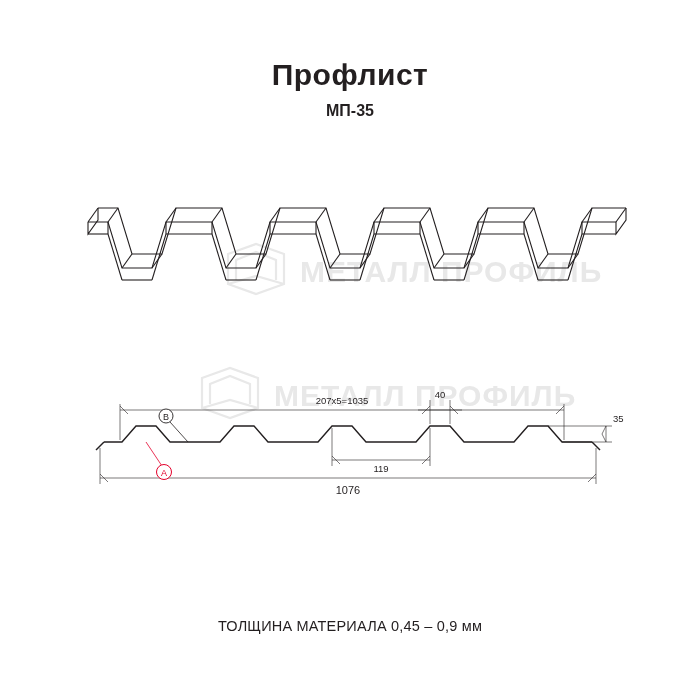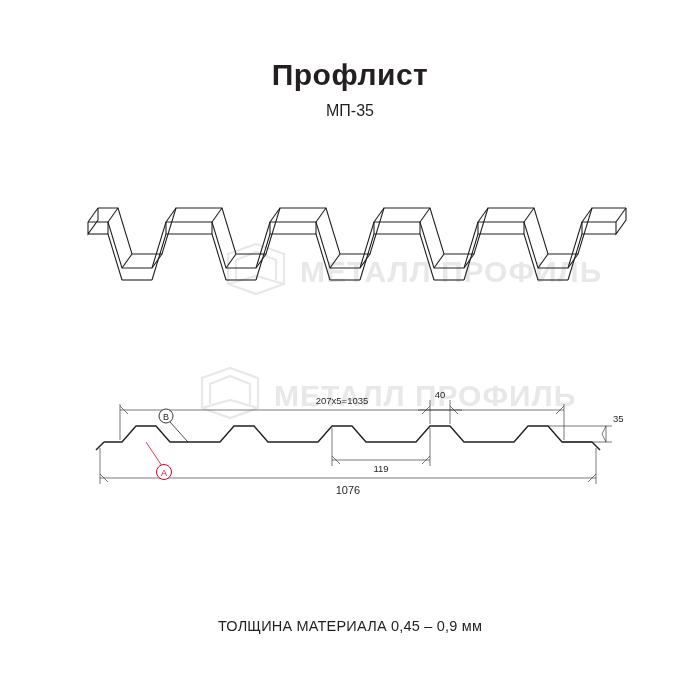--- a/index.html
+++ b/index.html
@@ -31,21 +31,21 @@
     letter-spacing: 0.5px;
     color: #231f20;
   }
   .subtitle {
     position: absolute;
     top: 102px;
     left: 0;
     width: 700px;
     text-align: center;
     font-size: 16px;
-    font-weight: normal;
+    font-weight: bold;
     color: #231f20;
   }
   .footer-note {
     position: absolute;
     top: 618px;
     left: 0;
     width: 700px;
     text-align: center;
     font-size: 14.5px;
     font-weight: normal;

